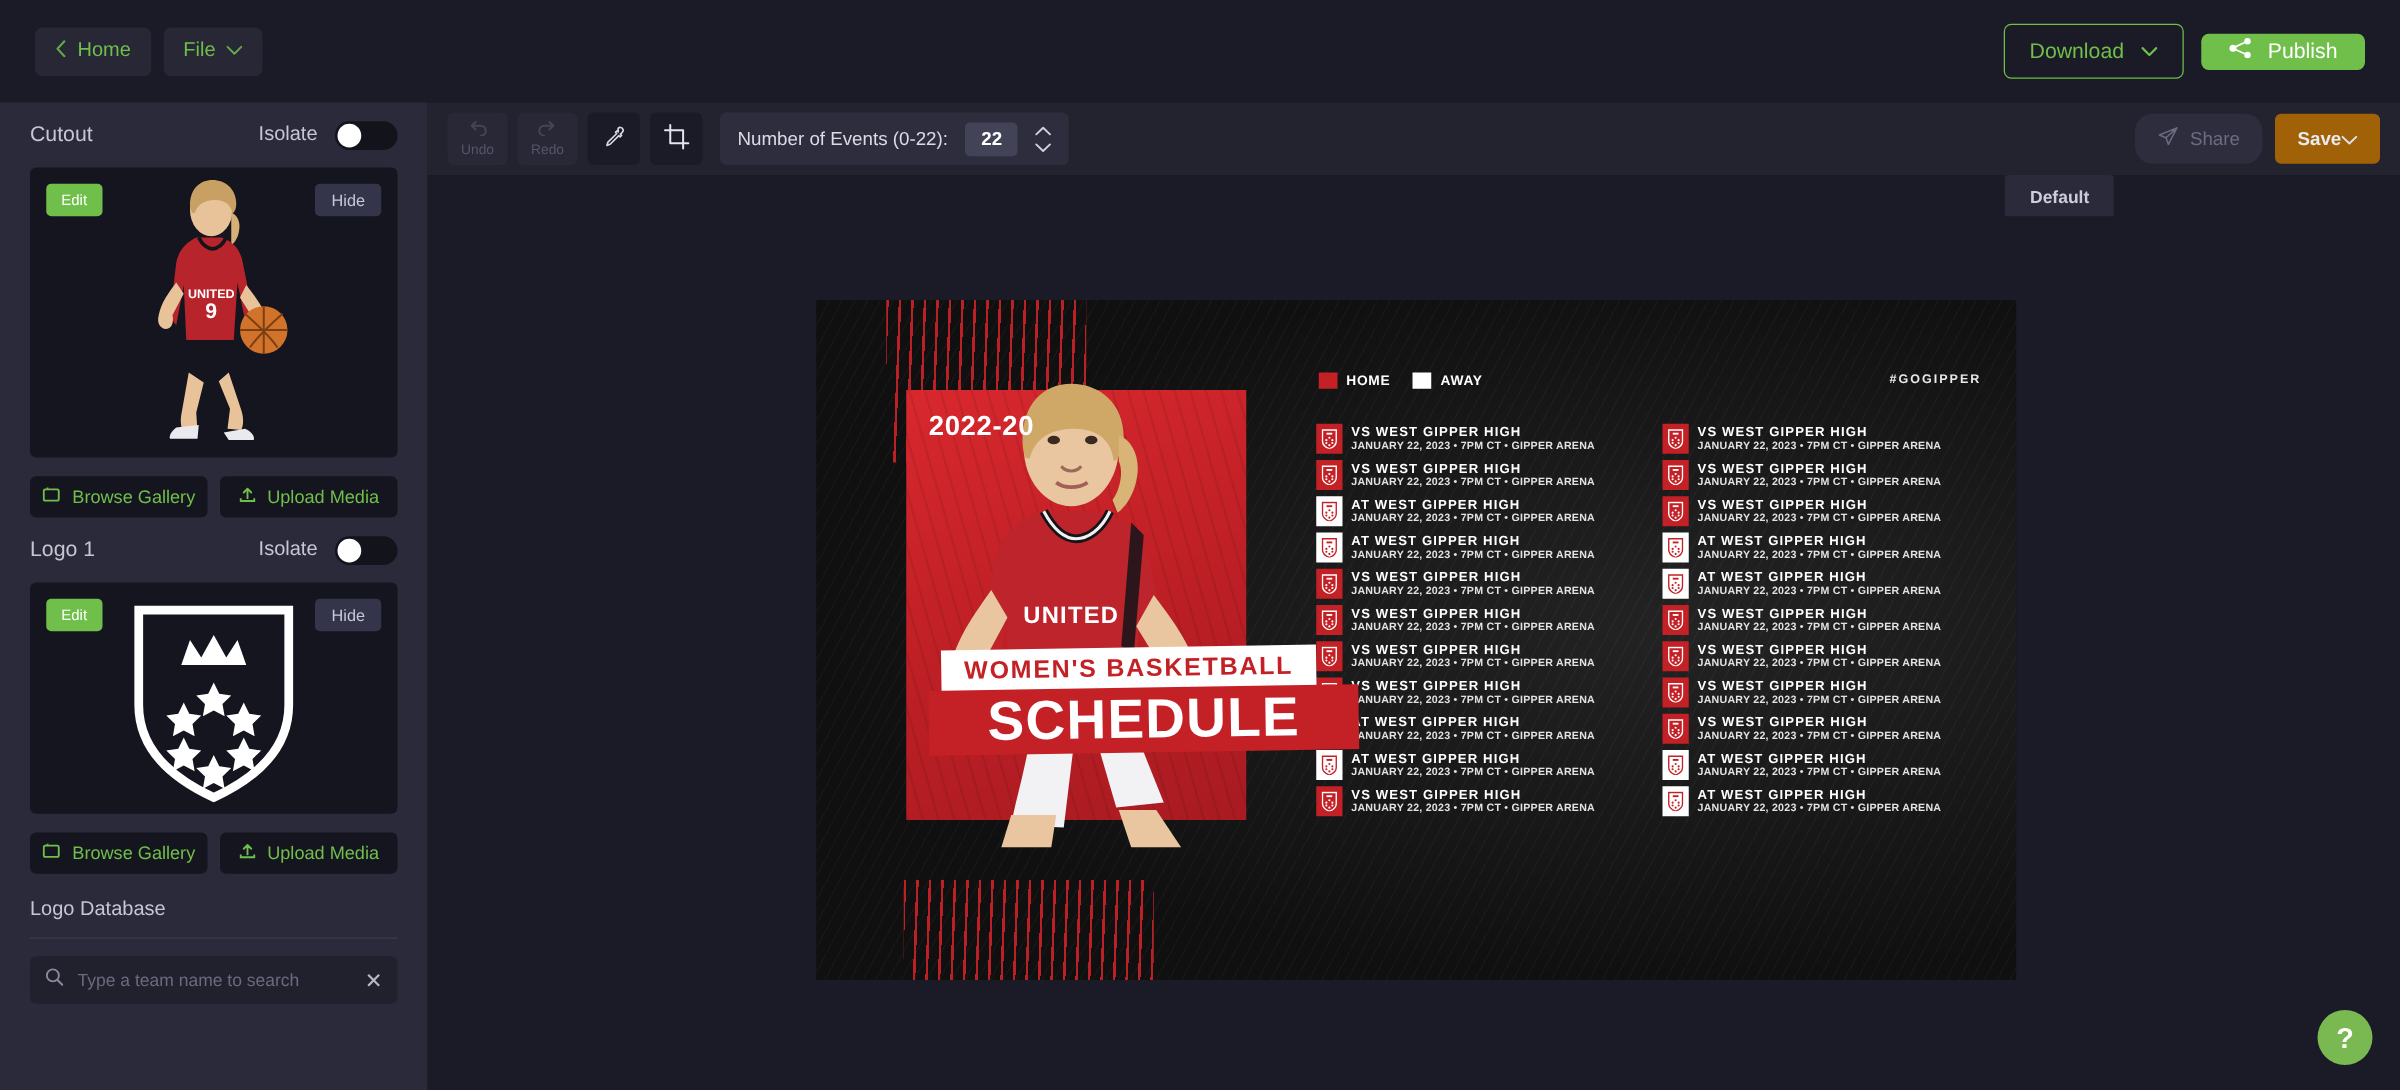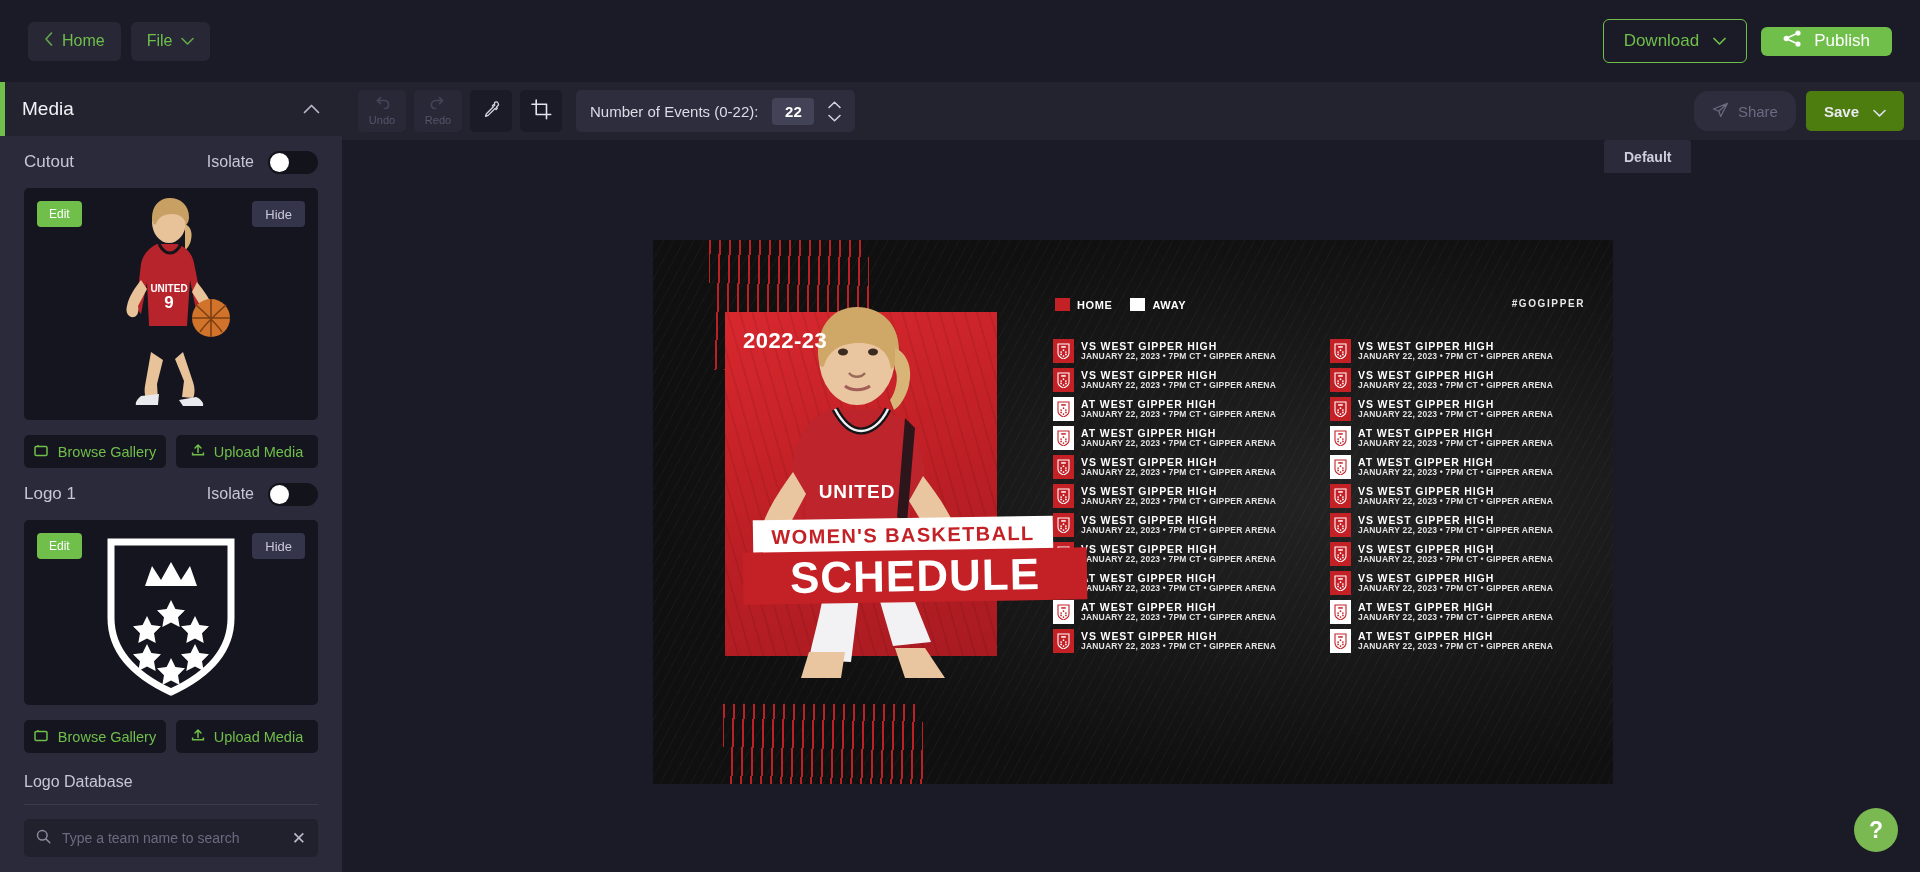--- a/index.html
+++ b/index.html
@@ -145,21 +145,21 @@
   }
   .spinner { display: flex; flex-direction: column; gap: 5px; cursor: pointer; }
   .spin-arrow { color: #d3d3e0; font-size: 12px; line-height: 8px; }
   .toolbar-right { margin-left: auto; display: flex; align-items: center; gap: 10px; }
   .btn-share {
     display: flex; align-items: center; gap: 9px; background: #2d2d3d; border: none;
     border-radius: 14px; height: 40px; padding: 0 18px; color: #6b6b81; font-size: 15px;
     cursor: pointer; font-family: "Liberation Sans", sans-serif;
   }
   .btn-save {
-    display: flex; align-items: center; gap: 14px; background: #4d7c0f; border: none;
+    display: flex; align-items: center; background: #a16207; border: none;
     border-radius: 5px; height: 40px; padding: 0 18px; color: #eaeaf2; font-size: 15px;
     font-weight: bold; cursor: pointer; font-family: "Liberation Sans", sans-serif;
   }
 
   
   .canvas-area {
     position: absolute; top: 140px; left: 342px; width: 1578px; height: 732px;
     background: #1b1b27;
   }
   .preset-tab {
@@ -297,28 +297,20 @@
             <circle cx="3.4" cy="8.5" r="2.8" fill="#fff"></circle>
             <path d="M5.6 7.3L12.8 4M5.6 9.8L12.8 13" stroke="#fff" stroke-width="1.5" fill="none"></path>
           </svg>
         </span>
         <span>Publish</span>
       </button>
     </div>
   </div>
 
   <div class="sidebar">
-    <div class="sidebar-header">
-      <div class="sidebar-title">Media</div>
-      <div class="collapse-ic">
-        <svg width="17" height="10" viewBox="0 0 17 10">
-            <path d="M1.5 8.5L8.5 1.5 15.5 8.5" stroke="#b9b9c9" stroke-width="1.7" fill="none" stroke-linecap="round" stroke-linejoin="round"></path>
-          </svg>
-      </div>
-    </div>
 
     <div class="sec-row">
       <span class="sec-label">Cutout</span>
       <div class="iso-wrap">
         <span class="iso-label">Isolate</span>
         <div class="toggle"></div>
       </div>
     </div>
 
     <div class="thumb-card">
@@ -501,21 +493,21 @@
 
   <div class="canvas-area">
     <div class="preset-tab">Default</div>
 
     <div class="design">
       <div class="design-bg-stripes"></div>
       <div class="design-red-lines"></div>
       <div class="design-red-lines bottom"></div>
 
       <div class="hero">
-        <div class="year-tag">2022-23</div>
+        <div class="year-tag">2022-20</div>
         <div class="athlete-big">
           <svg width="232" height="412" viewBox="0 0 232 412">
             <ellipse cx="112" cy="92" rx="38" ry="47" fill="#e9c6a0"></ellipse>
             <path d="M73 86c0-29 17-45 39-45 23 0 42 16 42 43 0 12-6 19-8 19-2-17-13-26-32-26-20 0-31 9-35 23-4 4-6-6-6-14z" fill="#cfa868"></path>
             <path d="M150 82c12 5 18 20 14 37-3 13-10 22-15 25l-4-10c6-8 9-23 5-31z" fill="#d9b477"></path>
             <ellipse cx="98" cy="86" rx="5" ry="3.4" fill="#3b2a20"></ellipse>
             <ellipse cx="128" cy="86" rx="5" ry="3.4" fill="#3b2a20"></ellipse>
             <path d="M104 107c4 5 12 5 16 0" stroke="#9a6a58" stroke-width="2.4" fill="none"></path>
             <path d="M100 120c6 5 18 5 25 0" stroke="#a35e58" stroke-width="3" fill="none"></path>
             <path d="M86 143c-20 9-33 24-37 48l-11 82c-3 17 2 29 10 35l12-77 4 104h96l7-110 13 71c9-9 12-23 10-39l-14-70c-4-24-18-37-41-44z" fill="#bd242b"></path>

